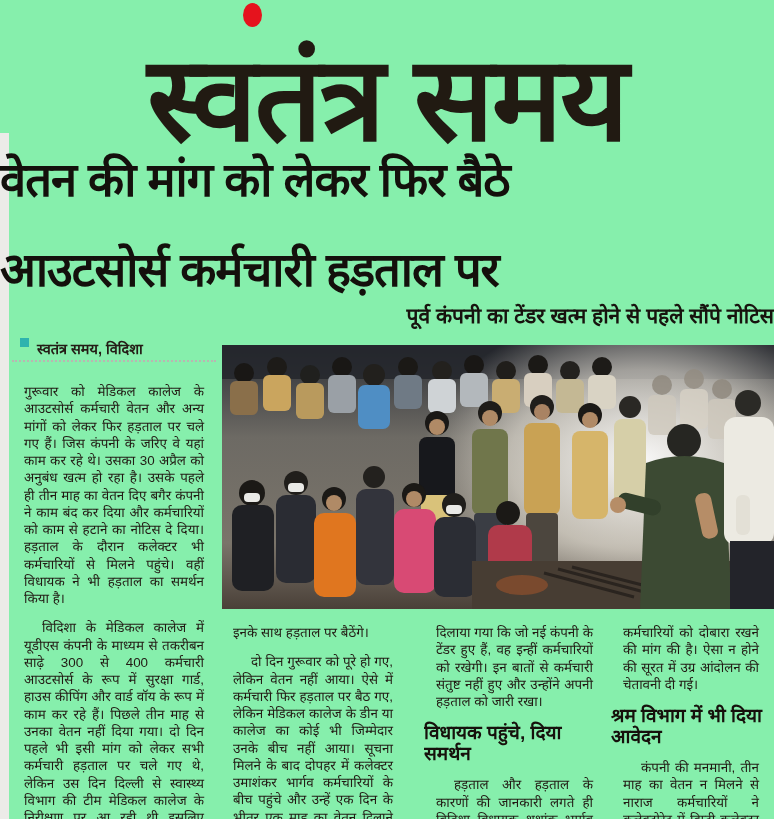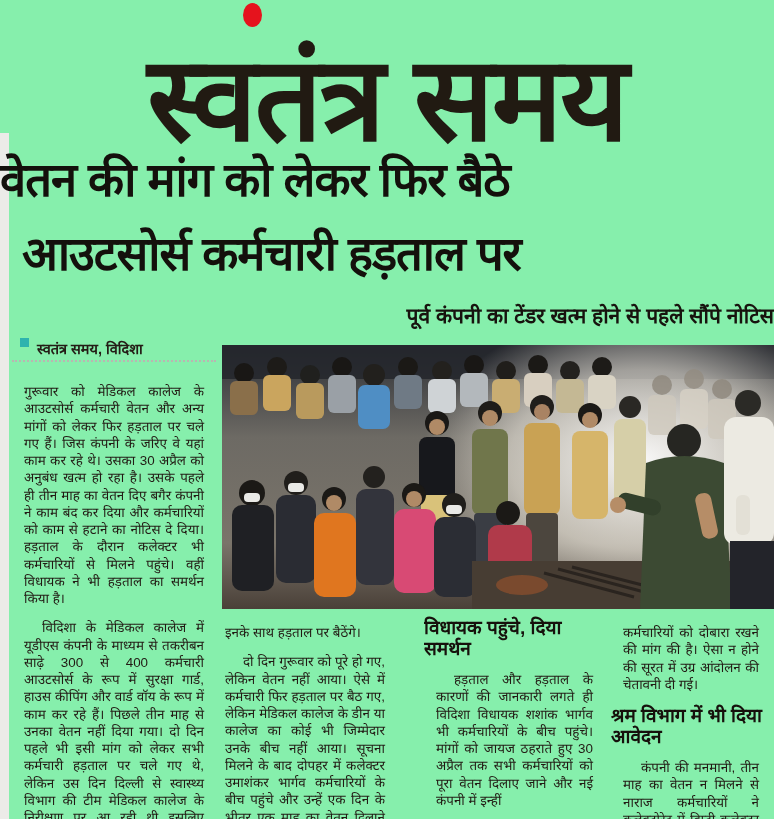--- a/index.html
+++ b/index.html
@@ -19,21 +19,21 @@
     position:absolute; left:243px; top:3px; width:19px; height:24px;
     border-radius:50%; background:#e5131d;
   }
 
   .headline-1, .headline-2 {
     position:absolute; left:0; width:774px; text-align:left;
     font-weight:bold; color:#14100c; font-size:47px; white-space:nowrap;
     letter-spacing:-1px;
   }
   .headline-1 { top:146px; }
-  .headline-2 { top:220px;padding-left:22px; }
+  .headline-2 { top:236px; }
 
   .subheadline {
     position:absolute; left:0; top:301px; width:774px; text-align:right;
     font-weight:bold; font-size:21px; color:#17130e; white-space:nowrap;
   }
 
   .byline-row { position:absolute; left:20px; top:338px; width:196px; display:flex; align-items:flex-start; gap:8px; }
   .byline-bullet { width:9px; height:9px; background:#2fb3ae; flex:0 0 auto; }
   .byline-text { font-weight:bold; font-size:14.5px; color:#241d16; white-space:nowrap; }
   .byline-rule { position:absolute; left:12px; top:360px; width:204px; border-top:2px dotted #b9b6b1; }
@@ -44,21 +44,21 @@
   }
   .photo svg { display:block; }
 
   .bodycol {
     position:absolute; font-size:13.4px; line-height:17.25px; text-align:justify;
     color:#221b14; overflow:hidden;
   }
   .bodycol p { margin:12px; }
   .bodycol p.indent { text-indent:18px; }
   .col1 { left:12px;  top:371px; width:204px; height:450px; }
-  .col2 { left:213px; top:612px; width:184px; height:207px; }
+  .col2 { left:221px; top:612px; width:184px; height:207px; }
   .col3 { left:424px; top:612px; width:181px; height:207px; }
   .col4 { left:611px; top:612px; width:160px; height:207px; }
 
   .col-subhead {
     font-weight:bold; font-size:19px; line-height:21px; color:#16110c;
     margin:5px 0 4px 0; text-align:left;
   }
 </style>
 </head>
 <body>
@@ -207,20 +207,21 @@
     <p>गुरूवार को मेडिकल कालेज के आउटसोर्स कर्मचारी वेतन और अन्य मांगों को लेकर फिर हड़ताल पर चले गए हैं। जिस कंपनी के जरिए वे यहां काम कर रहे थे। उसका 30 अप्रैल को अनुबंध खत्म हो रहा है। उसके पहले ही तीन माह का वेतन दिए बगैर कंपनी ने काम बंद कर दिया और कर्मचारियों को काम से हटाने का नोटिस दे दिया। हड़ताल के दौरान कलेक्टर भी कर्मचारियों से मिलने पहुंचे। वहीं विधायक ने भी हड़ताल का समर्थन किया है।</p>
     <p class="indent">विदिशा के मेडिकल कालेज में यूडीएस कंपनी के माध्यम से तकरीबन साढ़े 300 से 400 कर्मचारी आउटसोर्स के रूप में सुरक्षा गार्ड, हाउस कीपिंग और वार्ड वॉय के रूप में काम कर रहे हैं। पिछले तीन माह से उनका वेतन नहीं दिया गया। दो दिन पहले भी इसी मांग को लेकर सभी कर्मचारी हड़ताल पर चले गए थे, लेकिन उस दिन दिल्ली से स्वास्थ्य विभाग की टीम मेडिकल कालेज के निरीक्षण पर आ रही थी इसलिए मेडिकल कालेज के डीन अपनी इज्जत बचाने के लिए कर्मचारियों के बीच पहुंचे और दो दिन के भीतर उनका वेतन जारी करने का आश्वासन दिया। यह भी कहा कि यदि दो दिन में वेतन नहीं दिया तो वे खुद भी</p>
   </div>
 
   <div class="bodycol col2">
     <p>इनके साथ हड़ताल पर बैठेंगे।</p>
     <p class="indent">दो दिन गुरूवार को पूरे हो गए, लेकिन वेतन नहीं आया। ऐसे में कर्मचारी फिर हड़ताल पर बैठ गए, लेकिन मेडिकल कालेज के डीन या कालेज का कोई भी जिम्मेदार उनके बीच नहीं आया। सूचना मिलने के बाद दोपहर में कलेक्टर उमाशंकर भार्गव कर्मचारियों के बीच पहुंचे और उन्हें एक दिन के भीतर एक माह का वेतन दिलाने का आश्वासन दिया, शेष वेतन को आगामी दिनों में दिलाए जाने की बात कही। साथ ही कालेज की तरफ से यह भरोसा</p>
   </div>
 
   <div class="bodycol col3">
+    <p>दिलाया गया कि जो नई कंपनी के टेंडर हुए हैं, वह इन्हीं कर्मचारियों को रखेगी। इन बातों से कर्मचारी संतुष्ट नहीं हुए और उन्होंने अपनी हड़ताल को जारी रखा।</p>
     <div class="col-subhead">विधायक पहुंचे, दिया समर्थन</div>
     <p class="indent">हड़ताल और हड़ताल के कारणों की जानकारी लगते ही विदिशा विधायक शशांक भार्गव भी कर्मचारियों के बीच पहुंचे। मांगों को जायज ठहराते हुए 30 अप्रैल तक सभी कर्मचारियों को पूरा वेतन दिलाए जाने और नई कंपनी में इन्हीं</p>
   </div>
 
   <div class="bodycol col4">
     <p>कर्मचारियों को दोबारा रखने की मांग की है। ऐसा न होने की सूरत में उग्र आंदोलन की चेतावनी दी गई।</p>
     <div class="col-subhead">श्रम विभाग में भी दिया आवेदन</div>
     <p class="indent">कंपनी की मनमानी, तीन माह का वेतन न मिलने से नाराज कर्मचारियों ने कलेक्टोरेट में डिप्टी कलेक्टर को ज्ञापन सौंपा और उसके बाद श्रम विभाग कार्यालय पहुंचकर अपनी समस्या रखते हुए श्रम कानूनों का पालन करने की मांग की।</p>
   </div>
 

